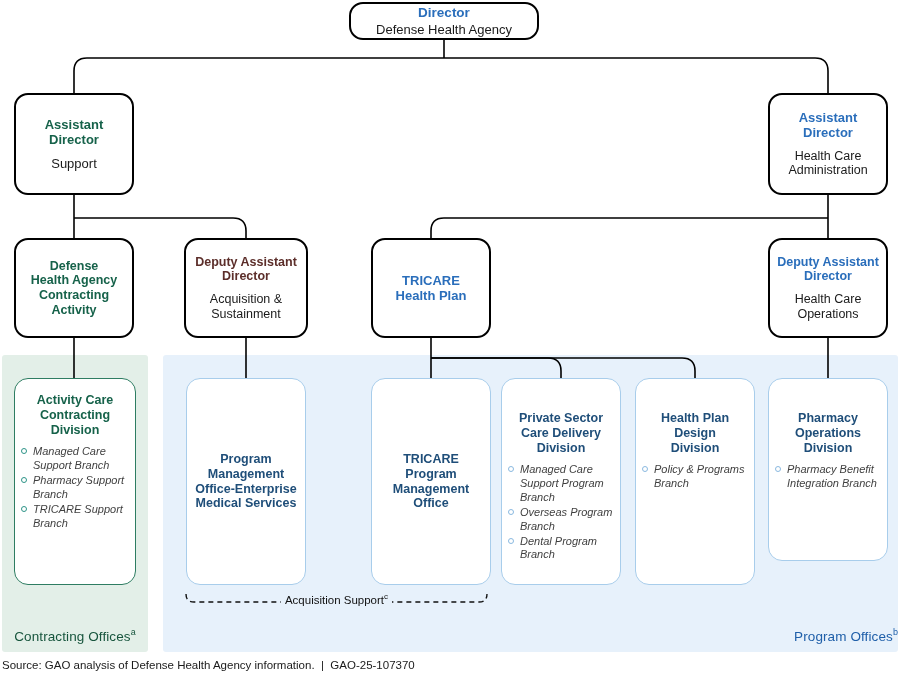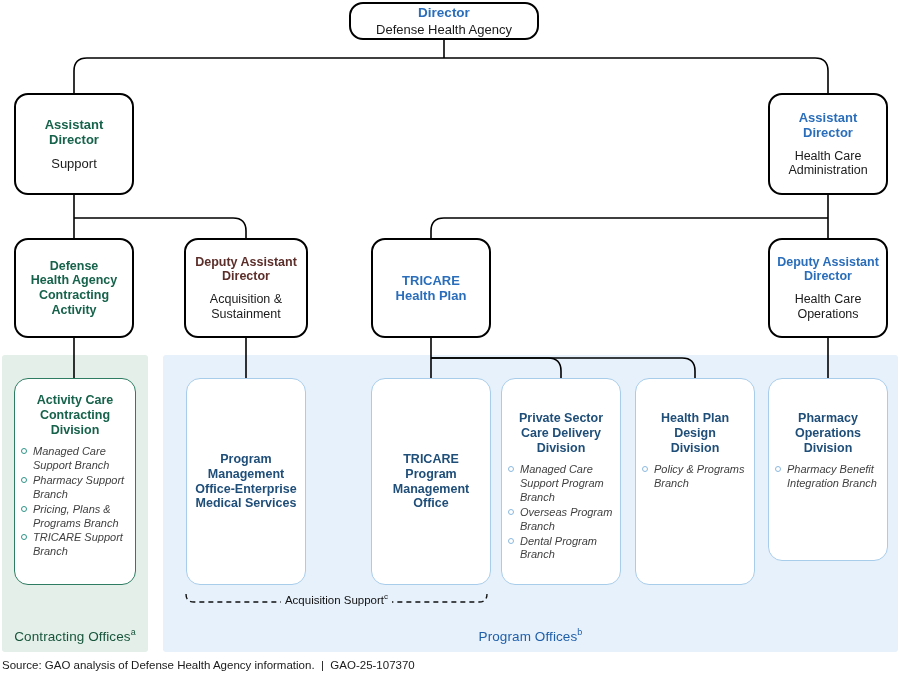--- a/index.html
+++ b/index.html
@@ -42,20 +42,21 @@
     letter-spacing: 0.1px;
   }
   .panel-label sup { font-size: 9px; }
   #label-contracting {
     left: 2px; top: 627px; width: 146px;
     color: #17553d;
   }
   #label-program {
     left: 163px; top: 627px; width: 735px;
     color: #1f5fa9;
+    text-align: right;
   }
 
   
   #lines {
     position: absolute; left: 0; top: 0;
     width: 900px; height: 678px;
     pointer-events: none;
   }
 
   
@@ -250,21 +251,20 @@
 
   <div class="box sub-green" style="left:14px; top:378px; width:122px; height:207px; padding-top:14px;">
     <div class="box-title c-green" style="font-size:12.5px;">
       <span>Activity Care</span><br>
       <span>Contracting</span><br>
       <span>Division</span>
     </div>
     <ul class="branch-list">
       <li><span class="bullet bullet-teal"></span><span>Managed Care Support Branch</span></li>
       <li><span class="bullet bullet-teal"></span><span>Pharmacy Support Branch</span></li>
-      <li><span class="bullet bullet-teal"></span><span>Pricing, Plans &amp; Programs Branch</span></li>
       <li><span class="bullet bullet-teal"></span><span>TRICARE Support Branch</span></li>
     </ul>
   </div>
 
   <div class="box sub" style="left:186px; top:378px; width:120px; height:207px; justify-content:center;">
     <div class="box-title c-navy" style="font-size:12.5px;">
       <span>Program</span><br>
       <span>Management</span><br>
       <span>Office-Enterprise</span><br>
       <span>Medical Services</span>

